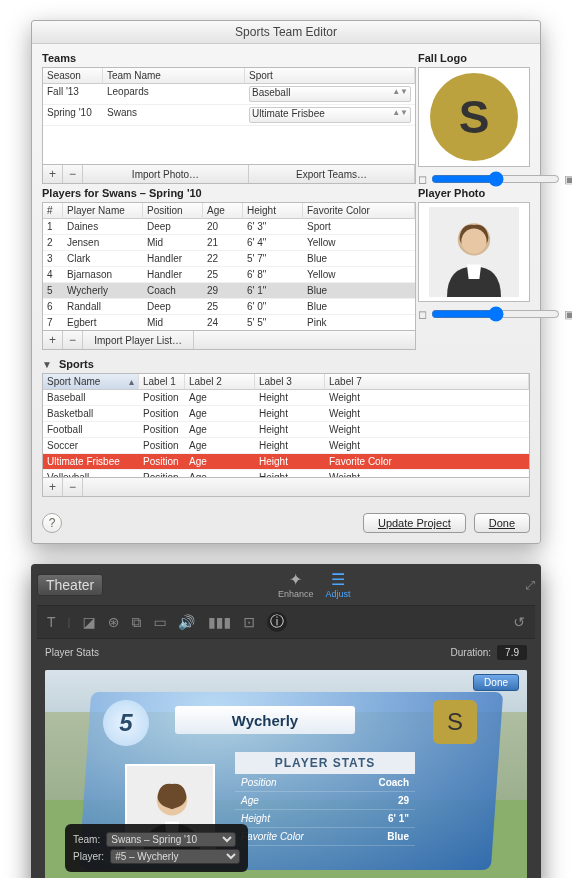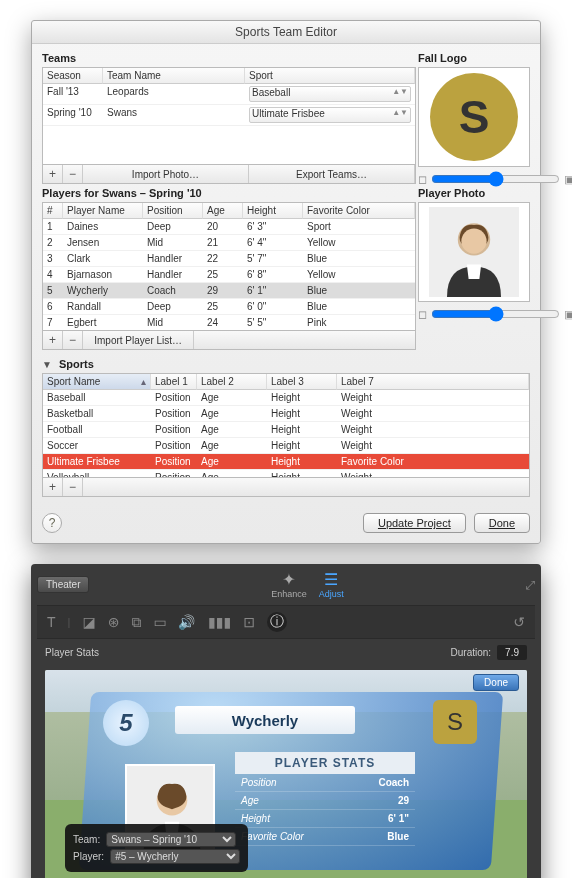--- a/index.html
+++ b/index.html
@@ -30,34 +30,34 @@
 .slider { flex: 1; }
 
 .players .c1{width:20px}.players .c2{width:80px}.players .c3{width:60px}.players .c4{width:40px}.players .c5{width:60px}.players .c6{flex:1}
 .players-body { height: 112px; }
 .body-row.sel { background: #dcdcdc; }
 
 .photo-well { width: 112px; height: 100px; background: #fff; border: 1px solid #bbb; display:flex; align-items:center; justify-content:center; overflow:hidden; margin-bottom:4px;}
 .avatar { width:90px; height:90px; }
 
 .disclosure { font-size: 10px; color:#555; margin-right:4px; }
-.sports .c1{width:108px}.sports .c2{width:46px}.sports .c3{width:70px}.sports .c4{width:70px}.sports .c5{flex:1}
+.sports .c1{width:96px}.sports .c2{width:46px}.sports .c3{width:70px}.sports .c4{width:70px}.sports .c5{flex:1}
 .sports-body { height: 88px; }
 .body-row.hl { background: #e84a38; color:#fff; }
 .body-row.hl > div { color:#fff; }
 .sports .header-row .c1 { background: linear-gradient(#e6edf6,#cdd9ea); }
 
 .bottom-row { display:flex; align-items:center; padding: 8px 10px 0; gap:8px; }
 .help-btn { width:20px;height:20px;border-radius:50%;border:1px solid #aaa;background:linear-gradient(#fff,#eee);display:flex;align-items:center;justify-content:center;color:#665; font-size:12px; }
 .push-btn { padding: 3px 14px; background: linear-gradient(#fff,#e6e6e6); border:1px solid #999; border-radius:4px; font-size:11px; color:#222; cursor:pointer;text-decoration:underline; }
 
 
 .window2 { width: 510px; margin: 12px auto 20px; background:#3a3a3a; border-radius:4px; box-shadow: 0 8px 24px rgba(0,0,0,.5); padding:4px 6px 12px; color:#ccc; }
 .tb2 { display:flex; align-items:center; gap:4px; padding:2px 0 6px; }
-.theater-btn { background:linear-gradient(#6a6a6a,#4a4a4a); border:1px solid #333; border-radius:3px; padding:2px 8px; font-size:10px; color:#ddd; }
+.theater-btn { background:linear-gradient(#6a6a6a,#4a4a4a); border:1px solid #333; border-radius:3px; padding:2px 8px; font-size:14px; color:#ddd; }
 .mode-tabs { display:flex; gap:12px; margin:0 auto; }
 .mode-tab { display:flex; flex-direction:column; align-items:center; font-size:9px; color:#aaa; }
 .mode-tab .ic { font-size:16px; }
 .mode-tab.act { color:#4aa6ff; }
 .expand-ic { font-size:12px; color:#888; }
 .icon-strip { display:flex; gap:12px; padding:6px 10px; border-top:1px solid #2a2a2a; border-bottom:1px solid #2a2a2a; background:#333; align-items:center;}
 .icon-strip .ic { font-size:14px; color:#888; cursor:pointer; }
 .icon-strip .ic.on { color:#ddd; background:#222; border-radius:50%; padding:1px 3px;}
 .spacer { flex:1; }
 .info-row { display:flex; padding:6px 8px; font-size:10px; align-items:center; }

